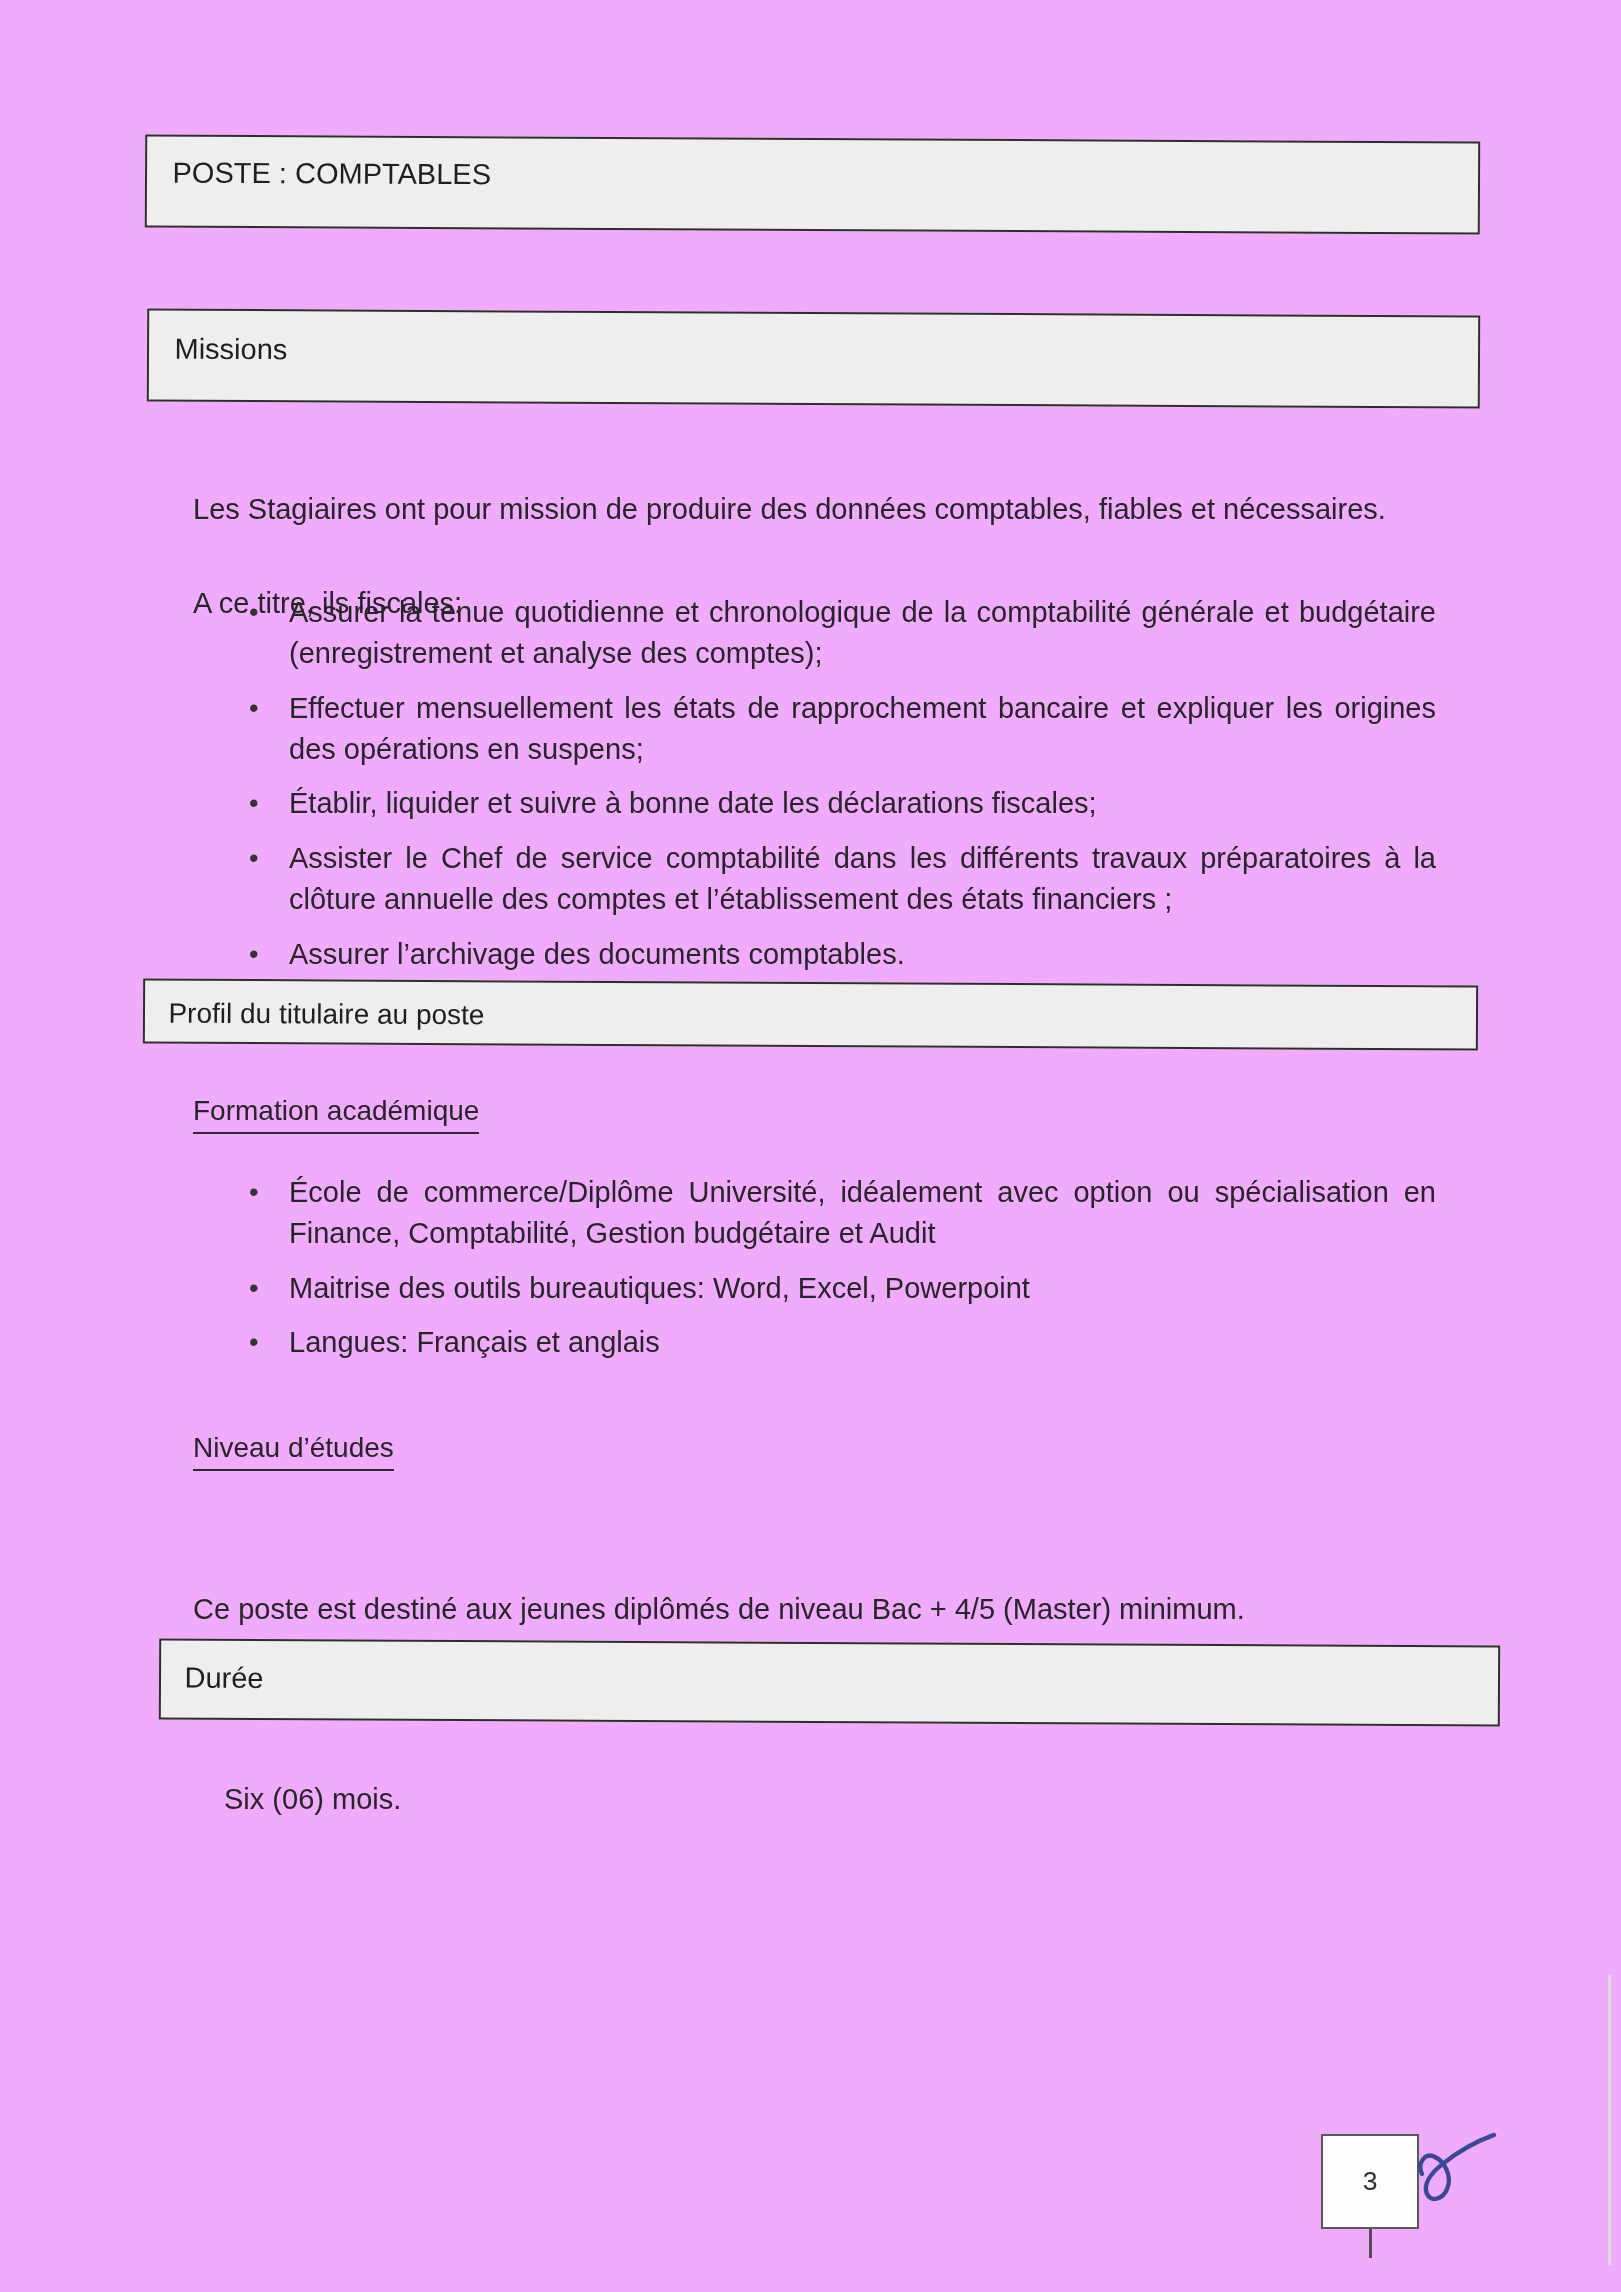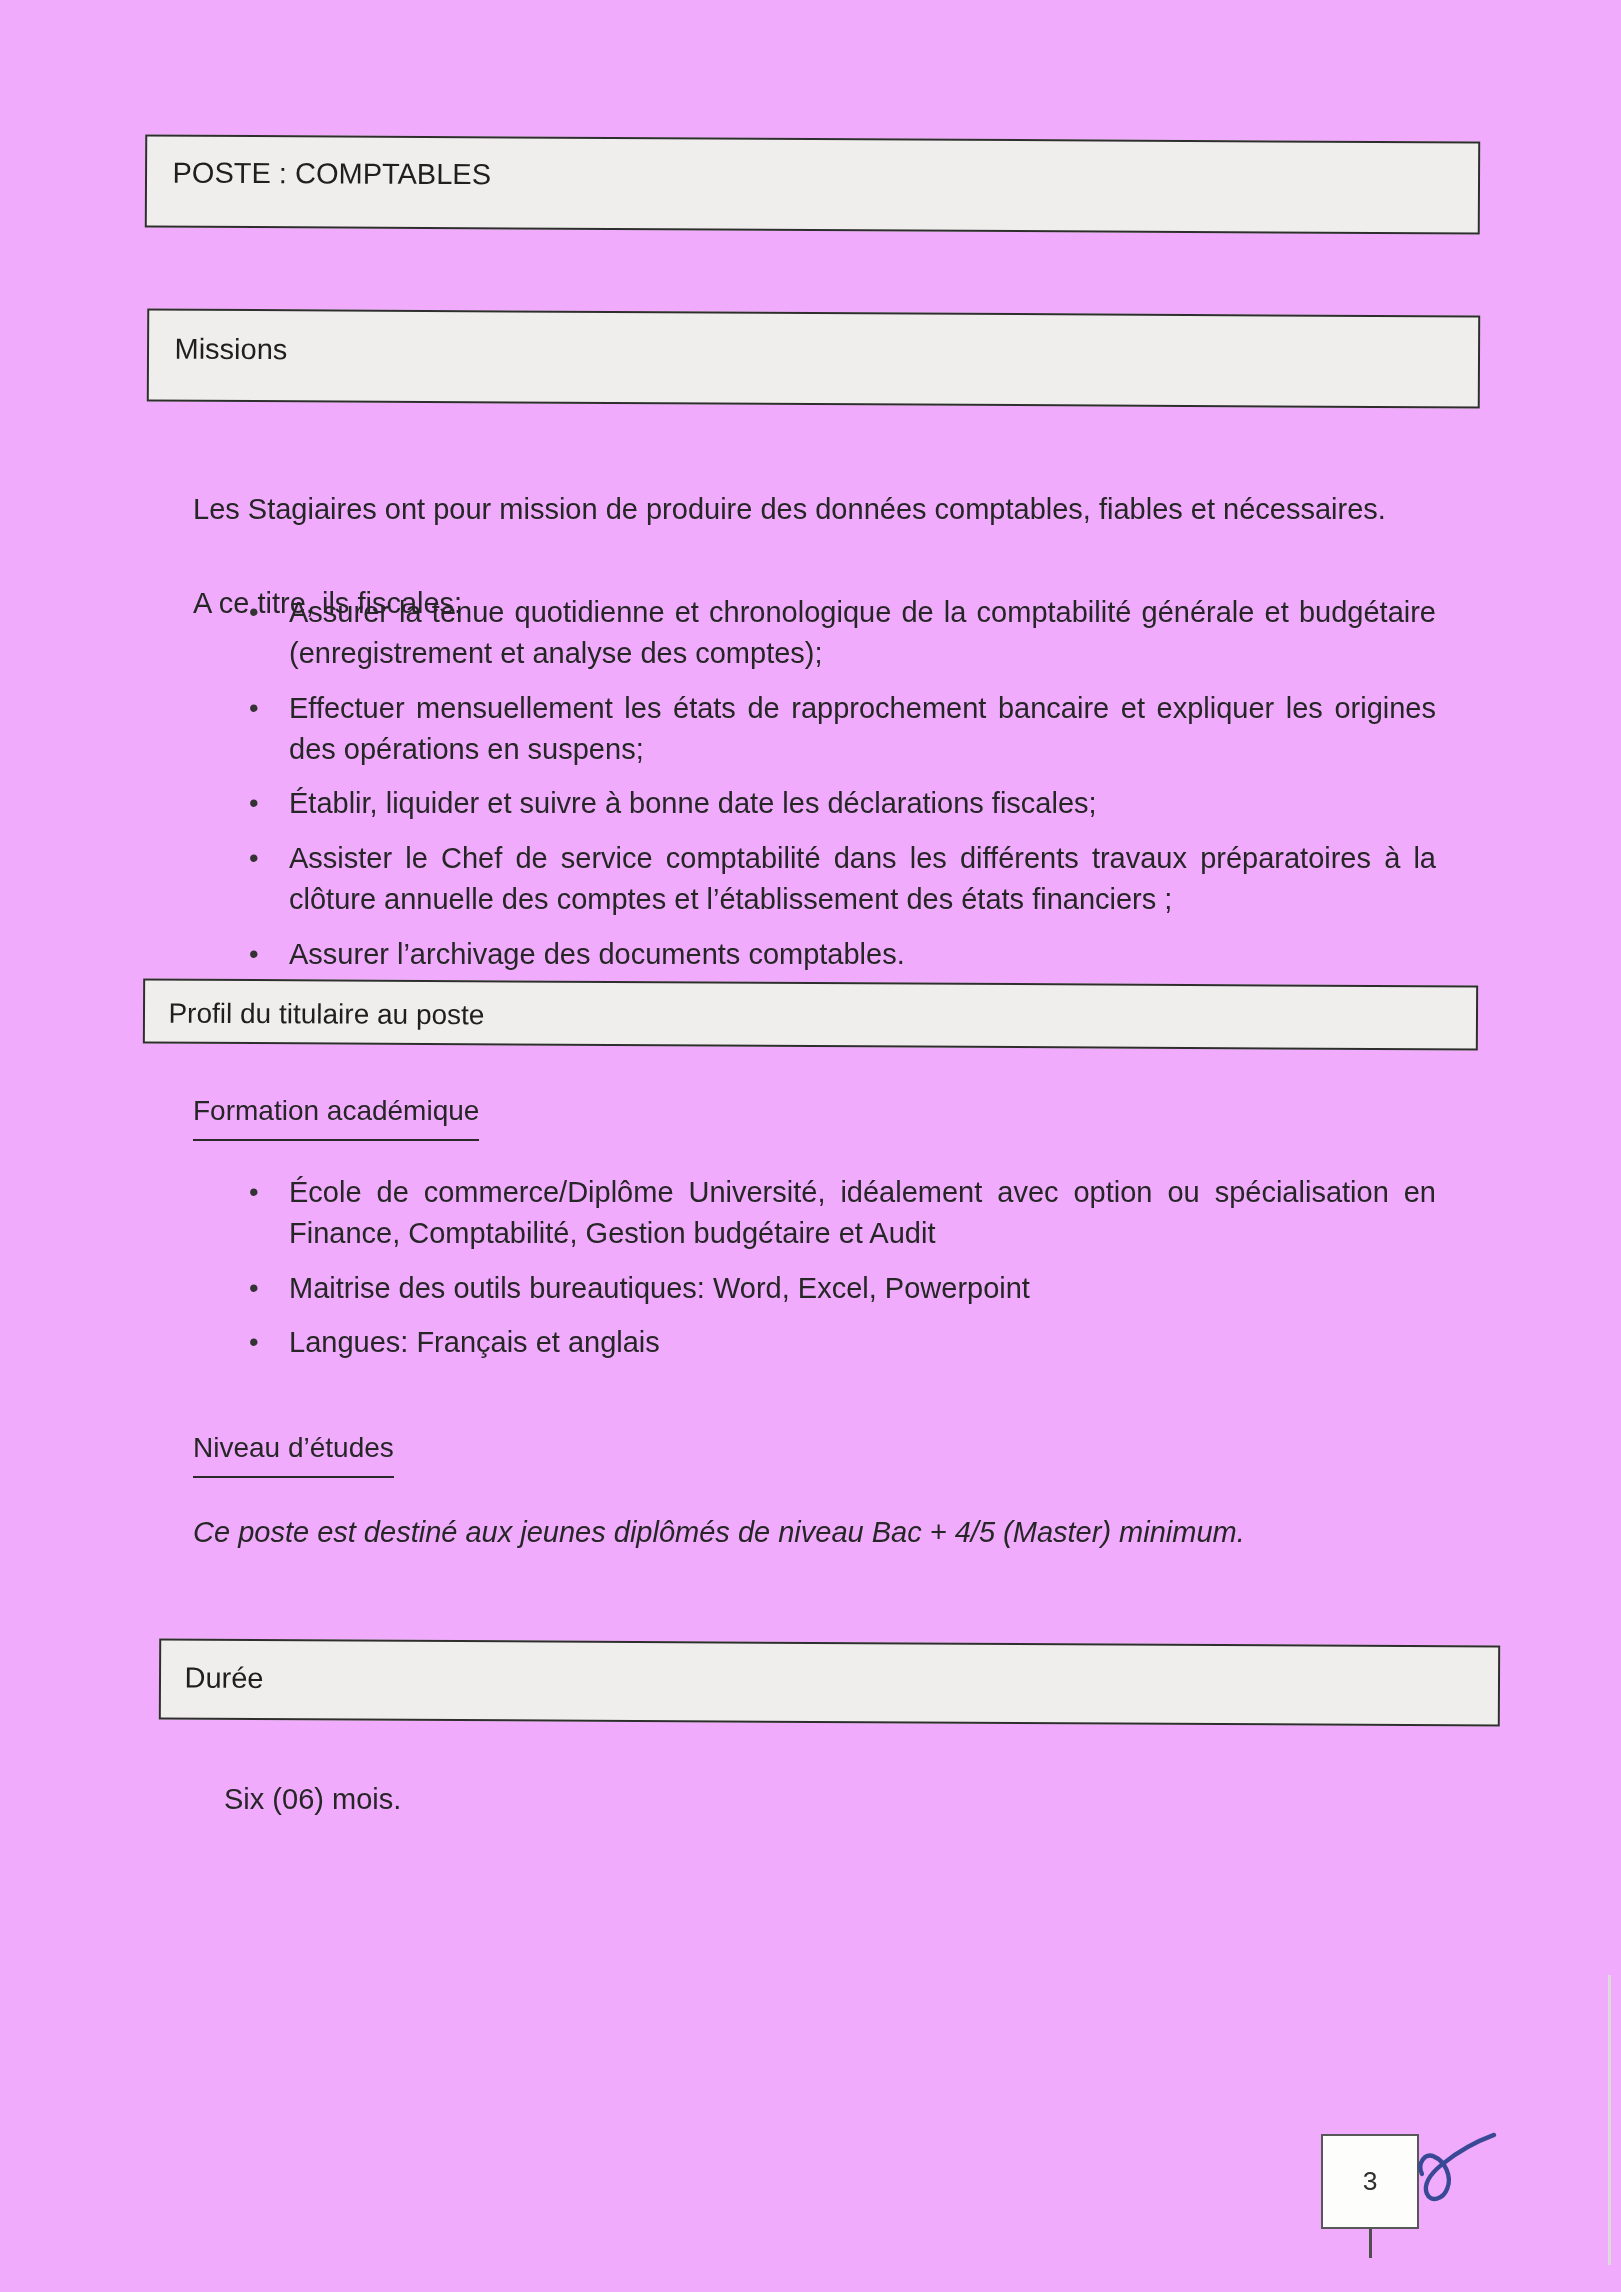--- a/index.html
+++ b/index.html
@@ -35,34 +35,34 @@
   
   .para {
     position: absolute;
     left: 193px;
     font-size: 29px;
     line-height: 39px;
     white-space: nowrap;
   }
   .para.intro   { top: 461px; }
   .para.lead    { top: 555px; }
-  .para.niveau-text { top: 1484px; font-style: italic; }
+  .para.niveau-text { top: 1561px; }
   .para.duree-text  { top: 1751px; left: 188px; margin-left: 36px; }
 
   .subheading {
     position: absolute;
     left: 193px;
     font-size: 28px;
     line-height: 35px;
     white-space: nowrap;
   }
   .subheading .u {
     display: inline-block;
     border-bottom: 2.9px solid #2a2a2a;
-    padding-bottom: 11px;
+    padding-bottom: 4px;
   }
   .subheading.formation { top: 1093px; }
   .subheading.niveau    { top: 1430px; }
 
   
   ul.blist {
     position: absolute;
     left: 247px;
     width: 1189px;
     margin: 0;

